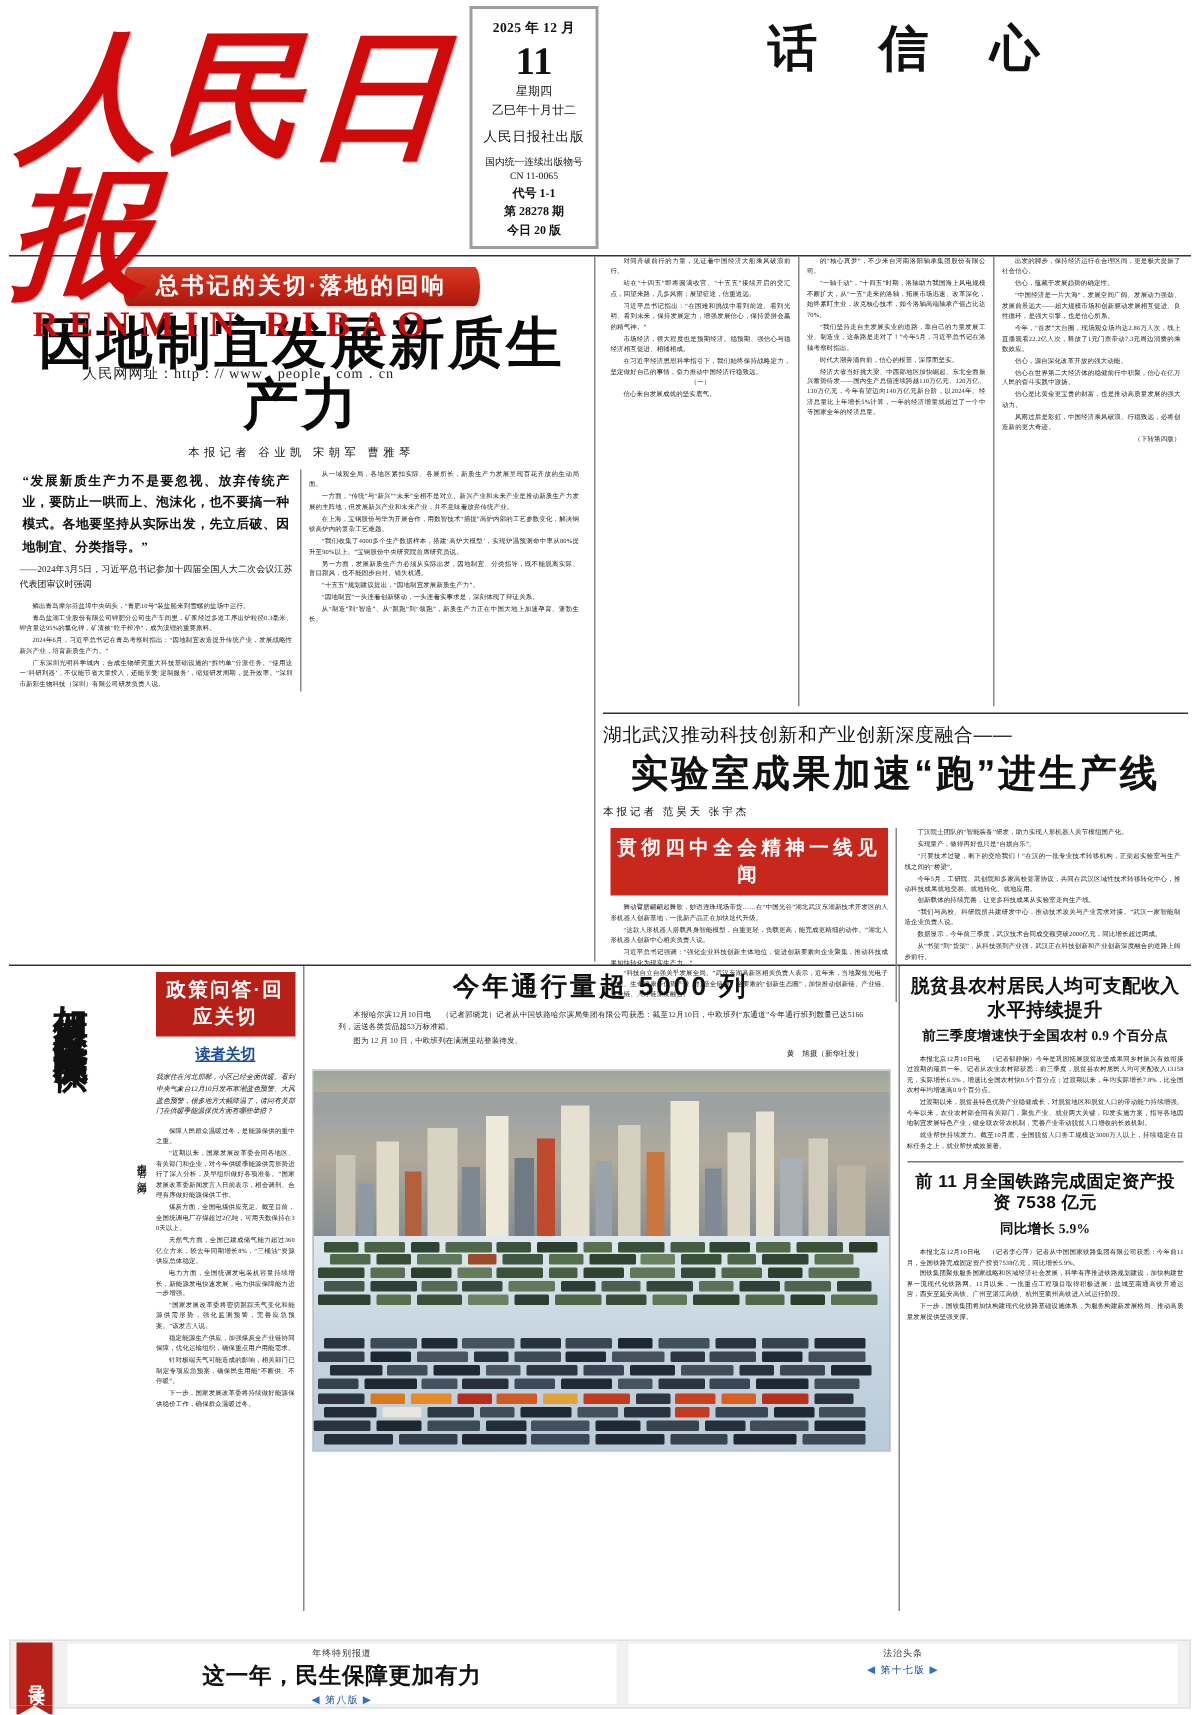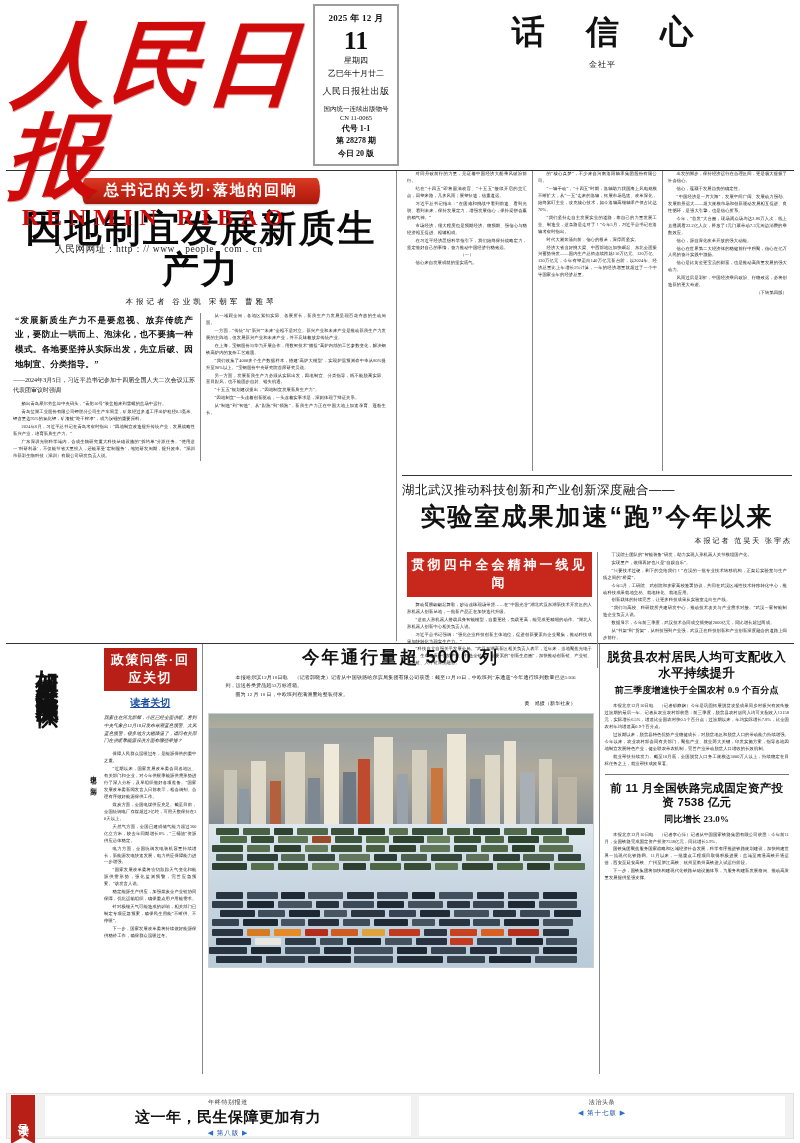--- a/index.html
+++ b/index.html
@@ -138,21 +138,21 @@
     letter-spacing: .2px;
   }
   .pull-note { font-size: 6px; line-height: 1.55; text-align: justify; margin-top: 5px; }
 
   
   .sec-shoulder { font-size: 12.5px; font-weight: 500; letter-spacing: .5px; font-family: "Liberation Sans", sans-serif; margin-bottom: 3px; }
   .sec-head {
     font-size: 25px; font-weight: 700; letter-spacing: 2px;
     font-family: "Liberation Sans", sans-serif; text-align: center; line-height: 1.15;
   }
-  .sec-byline { text-align: right; font-size: 7px; letter-spacing: 2px; margin: 5px 0 6px; }
+  .sec-byline { text-align: left; font-size: 7px; letter-spacing: 2px; margin: 5px 0 6px; }
   .red-banner {
     background: #c8281b; color: #fff; text-align: center;
     font-weight: 700; font-size: 13px; letter-spacing: 3px;
     padding: 4px 0 5px; font-family: "Liberation Sans", sans-serif;
     margin-bottom: 5px;
   }
 
   
   .vert-head {
     writing-mode: vertical-rl; text-orientation: upright;
@@ -241,21 +241,20 @@
       <div class="md-pub">人民日报社出版</div>
       <div class="md-sm">国内统一连续出版物号</div>
       <div class="md-sm">CN 11-0065</div>
       <div class="md-b">代号 1-1</div>
       <div class="md-b">第 28278 期</div>
       <div class="md-b">今日 20 版</div>
     </div>
 
     <div class="mast-right">
       <div class="lead-title">话 信 心</div>
-      <div class="lead-byline">金社平</div>
     </div>
   </div>
 
   <hr class="rule">
 
   <div class="cols" style="height:470px;">
 
     <div class="col" style="width:390px;">
       <div class="topstory">
         <div class="ribbon-wrap">
@@ -326,21 +325,21 @@
             <p>风雨过后是彩虹，中国经济乘风破浪、行稳致远，必将创造新的更大奇迹。</p>
             <p class="right">（下转第四版）</p>
           </div>
         </div>
       </div>
 
       <hr class="rule" style="margin-top:4px;">
 
       <div style="padding-top:6px;">
         <div class="sec-shoulder">湖北武汉推动科技创新和产业创新深度融合——</div>
-        <div class="sec-head">实验室成果加速“跑”今年以来</div>
+        <div class="sec-head">实验室成果加速“跑”进生产线</div>
         <div class="sec-byline">本报记者  范昊天  张宇杰</div>
       </div>
 
       <div class="cols">
         <div class="col" style="width:196px;">
           <div class="red-banner">贯彻四中全会精神一线见闻</div>
           <div class="body-text">
             <p>舞动臂膀翩翩起舞歌，妙语连珠现场带货……在“中国光谷”湖北武汉东湖新技术开发区的人形机器人创新基地，一批新产品正在加快迭代升级。</p>
             <p>“这款人形机器人搭载具身智能模型，自重更轻，负载更高，能完成更精细的动作。”湖北人形机器人创新中心相关负责人说。</p>
             <p>习近平总书记强调：“强化企业科技创新主体地位，促进创新要素向企业聚集，推动科技成果加快转化为现实生产力。”</p>
@@ -620,21 +619,21 @@
           <p>本报北京12月10日电 　（记者郁静娴）今年是巩固拓展脱贫攻坚成果同乡村振兴有效衔接过渡期的最后一年。记者从农业农村部获悉：前三季度，脱贫县农村居民人均可支配收入13158元，实际增长6.5%，增速比全国农村快0.5个百分点；过渡期以来，年均实际增长7.8%，比全国农村年均增速高0.9个百分点。</p>
           <p>过渡期以来，脱贫县特色优势产业稳健成长，对脱贫地区和脱贫人口的带动能力持续增强。今年以来，农业农村部会同有关部门，聚焦产业、就业两大关键，印发实施方案，指导各地因地制宜发展特色产业，健全联农带农机制，完善产业带动脱贫人口增收的长效机制。</p>
           <p>就业帮扶持续发力。截至10月底，全国脱贫人口务工规模达3000万人以上，持续稳定在目标任务之上，就业帮扶成效显著。</p>
         </div>
       </div>
 
       <hr class="thin" style="margin:6px 0 6px;">
 
       <div>
         <div class="br-head" style="font-size:11.5px;">前 11 月全国铁路完成固定资产投资 7538 亿元</div>
-        <div class="br-sub">同比增长 23.0%</div>
+        <div class="br-sub">同比增长 5.9%</div>
         <div class="body-text" style="margin-top:6px;">
           <p>本报北京12月10日电 　（记者李心萍）记者从中国国家铁路集团有限公司获悉：今年前11月，全国铁路完成固定资产投资7538亿元，同比增长5.9%。</p>
           <p>国铁集团聚焦服务国家战略和区域经济社会发展，科学有序推进铁路规划建设，加快构建世界一流现代化铁路网。11月以来，一批重点工程项目取得积极进展：盐城至南通高铁开通运营，西安至延安高铁、广州至湛江高铁、杭州至衢州高铁进入试运行阶段。</p>
           <p>下一步，国铁集团将加快构建现代化铁路基础设施体系，为服务构建新发展格局、推动高质量发展提供坚强支撑。</p>
         </div>
       </div>
     </div>
   </div>
 
   <div class="indexbar">

